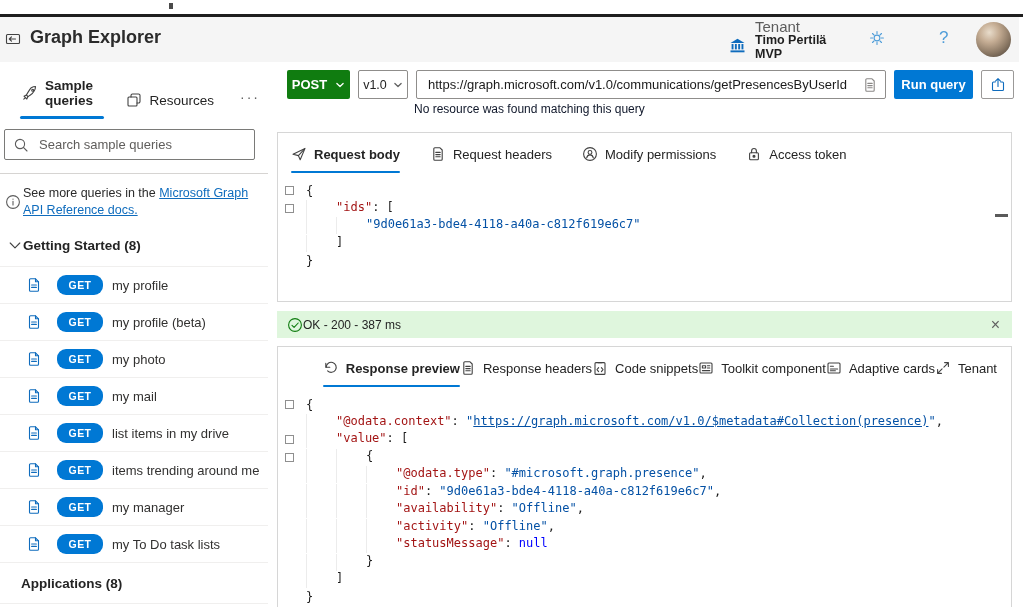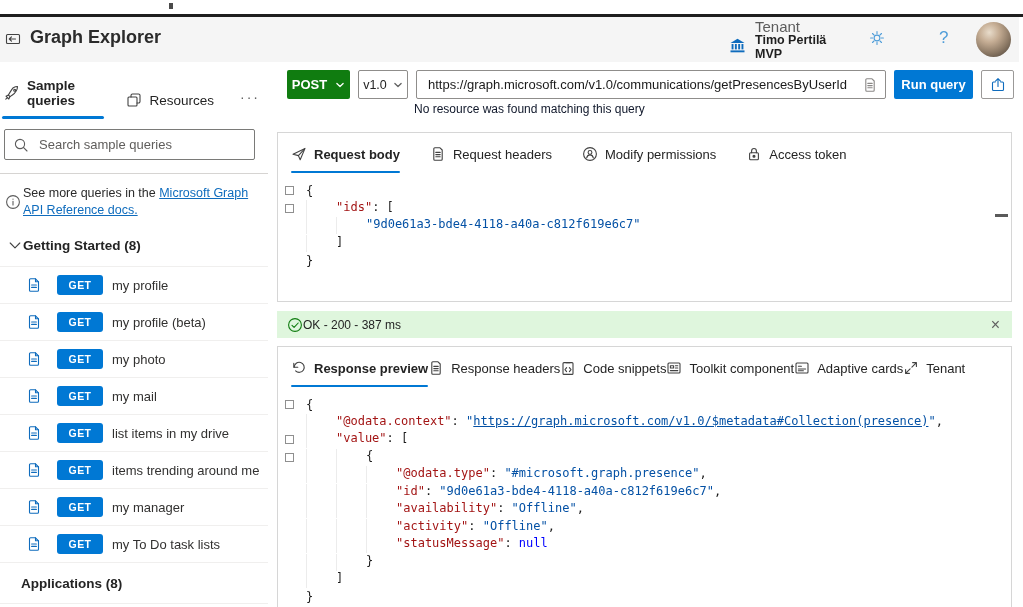--- a/index.html
+++ b/index.html
@@ -23,42 +23,42 @@
   .tenant-name{font-size:12.5px;font-weight:700;line-height:14px;color:#1f1f1f}
   .tenant-org{font-size:12.5px;font-weight:700;line-height:14px;color:#1f1f1f}
   .gear-btn{position:absolute;left:869px;top:13px;color:#4f9dd9;background:none;border:0;padding:0;cursor:pointer}
   .help-btn{position:absolute;left:939px;top:11px;color:#4f9dd9;background:none;border:0;padding:0;
     font-size:17px;font-family:inherit;cursor:pointer}
   .avatar{position:absolute;left:976px;top:5px;width:35px;height:35px;border-radius:50%;cursor:pointer;border:0;padding:0;
     background:radial-gradient(circle at 38% 30%,#e8dccb 0%,#c5ad94 30%,#8d7a66 62%,#433a32 100%)}
 
   
   .sidebar{position:absolute;left:0;top:62px;width:268px;bottom:0;background:#fff}
-  .s-tabs{display:flex;align-items:flex-end;padding:16px 8px 0 4px;gap:26px}
+  .s-tabs{display:flex;align-items:flex-end;padding:16px 8px 0 22px;gap:26px}
   .s-tab{position:relative;display:flex;gap:7px;align-items:center;font-size:13.5px;color:#242424;
     padding-bottom:11px;cursor:pointer}
   .s-tab .icon{color:#424242}
   .s-tab.active{font-weight:700}
   .s-tab .underline{position:absolute;left:-2px;right:-4px;bottom:0;height:3px;background:var(--accent);border-radius:2px}
   .more-tab{color:#616161;font-size:14px;letter-spacing:2px;padding-bottom:14px;cursor:pointer}
   .search-box{margin:10px 13px 0 4px;height:29px;border:1px solid #7a7a78;border-radius:2px;
     display:flex;align-items:center;padding:0 8px;gap:8px;color:#5c5c5c;background:#fff}
   .search-box input{border:0;outline:0;flex:1;font-size:13px;font-family:inherit;color:#242424;background:transparent}
   .search-box input::placeholder{color:#5f5d5b}
   .s-divider{margin-top:13px;border-top:1px solid #d6d4d2}
   .info-row{display:flex;gap:2px;padding:11px 12px 0 5px;font-size:12.5px;color:#2b2b2b;line-height:16.5px}
   .info-row .icon{color:#5c5c5c;margin-top:1px}
   a.link{color:#0f6cbd;text-decoration:underline;cursor:pointer}
   .group-header{display:flex;align-items:center;gap:0;padding:19px 0 0 7px;font-size:13.5px;font-weight:700;cursor:pointer}
   .group-header .icon{color:#424242}
   .query-list{margin-top:13px}
   .q-row{display:flex;align-items:center;height:36px;border-top:1px solid #f0efee;padding-left:26px;cursor:pointer}
   .q-row .icon{color:#0f6cbd}
   .badge{width:46px;height:20px;margin-left:15px;background:var(--get);color:#fff;font-size:10.5px;font-weight:700;
-    display:flex;align-items:center;justify-content:center;letter-spacing:.4px;border-radius:3px}
+    display:flex;align-items:center;justify-content:center;letter-spacing:.4px;border-radius:9px}
   .q-label{margin-left:9px;font-size:13px;color:#323130}
   .group-row{display:flex;align-items:center;gap:14px;height:40px;border-top:1px solid #f0efee;
     padding-left:7px;font-size:13.5px;font-weight:700;cursor:pointer}
   .group-row .icon{color:#424242}
 
   
   .main{position:absolute;left:277px;top:62px;right:0;bottom:0;background:#fff}
   .query-row{display:flex;margin:8px 9px 0 10px;gap:8px;height:29px}
   .method-btn{width:63px;background:var(--post);color:#fff;font-size:13px;font-weight:600;border:0;border-radius:2px;
     display:flex;align-items:center;justify-content:center;gap:8px;font-family:inherit;cursor:pointer}
@@ -72,21 +72,21 @@
   .run-btn{width:79px;background:var(--accent);border:0;border-radius:2px;color:#fff;font-size:13px;font-weight:600;
     font-family:inherit;cursor:pointer}
   .share-btn{width:33px;border:1px solid #9b9998;background:#fff;border-radius:2px;color:#0f6cbd;
     display:flex;align-items:center;justify-content:center;cursor:pointer}
   .hint{margin:3px 9px 16px 137px;font-size:12px;color:#0f172a}
 
   .panel{margin:8px 11px 9px 0;border:1px solid #d6d6d6;background:#fff;position:relative}
   .req-panel{height:168px}
   .resp-panel{height:272px}
   .tabs-row{display:flex;gap:30px;padding:13px 14px 0 13px}
-  .resp-tabs{justify-content:flex-start;gap:0}
+  .resp-tabs{justify-content:flex-end;gap:0}
   .tab{position:relative;display:flex;align-items:center;gap:7px;font-size:13px;color:#242424;padding-bottom:11px;cursor:pointer}
   .tab .icon{color:#424242}
   .tab.active{font-weight:700}
   .tab .underline{position:absolute;left:0;right:0;bottom:0;height:2.5px;background:var(--accent);border-radius:2px}
 
   .editor{margin-top:9px}
   .cl{display:flex;height:17.5px;align-items:center;cursor:text}
   .fold{width:15px;margin-left:4px;display:flex;align-items:center;justify-content:center}
   .sq{width:9px;height:9px;border:1px solid #8f8f8f;background:#fff;box-sizing:border-box}
   .ct{white-space:pre;font-family:"DejaVu Sans Mono","Liberation Mono",monospace;font-size:12px;margin-left:9px}

